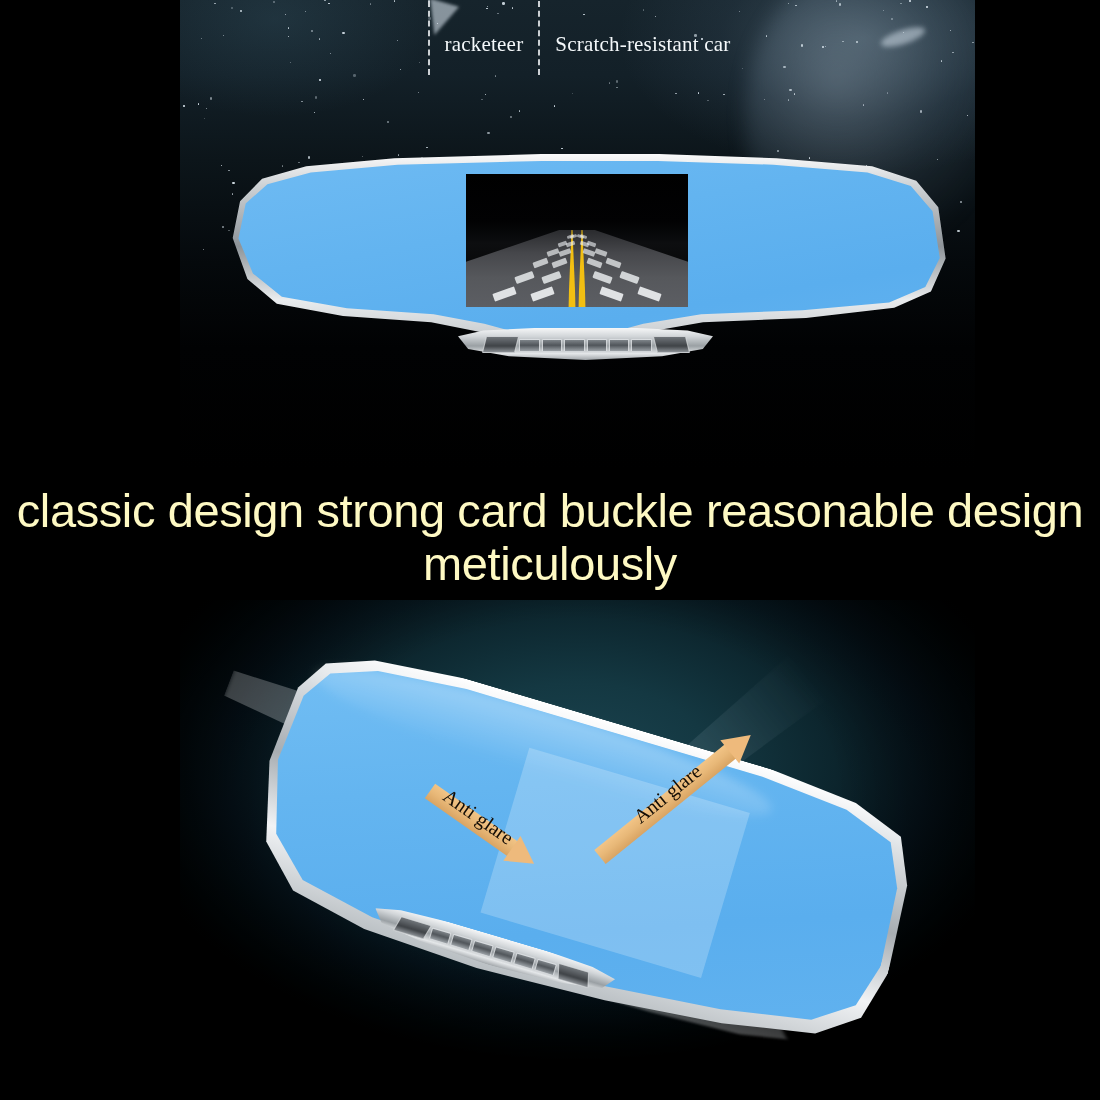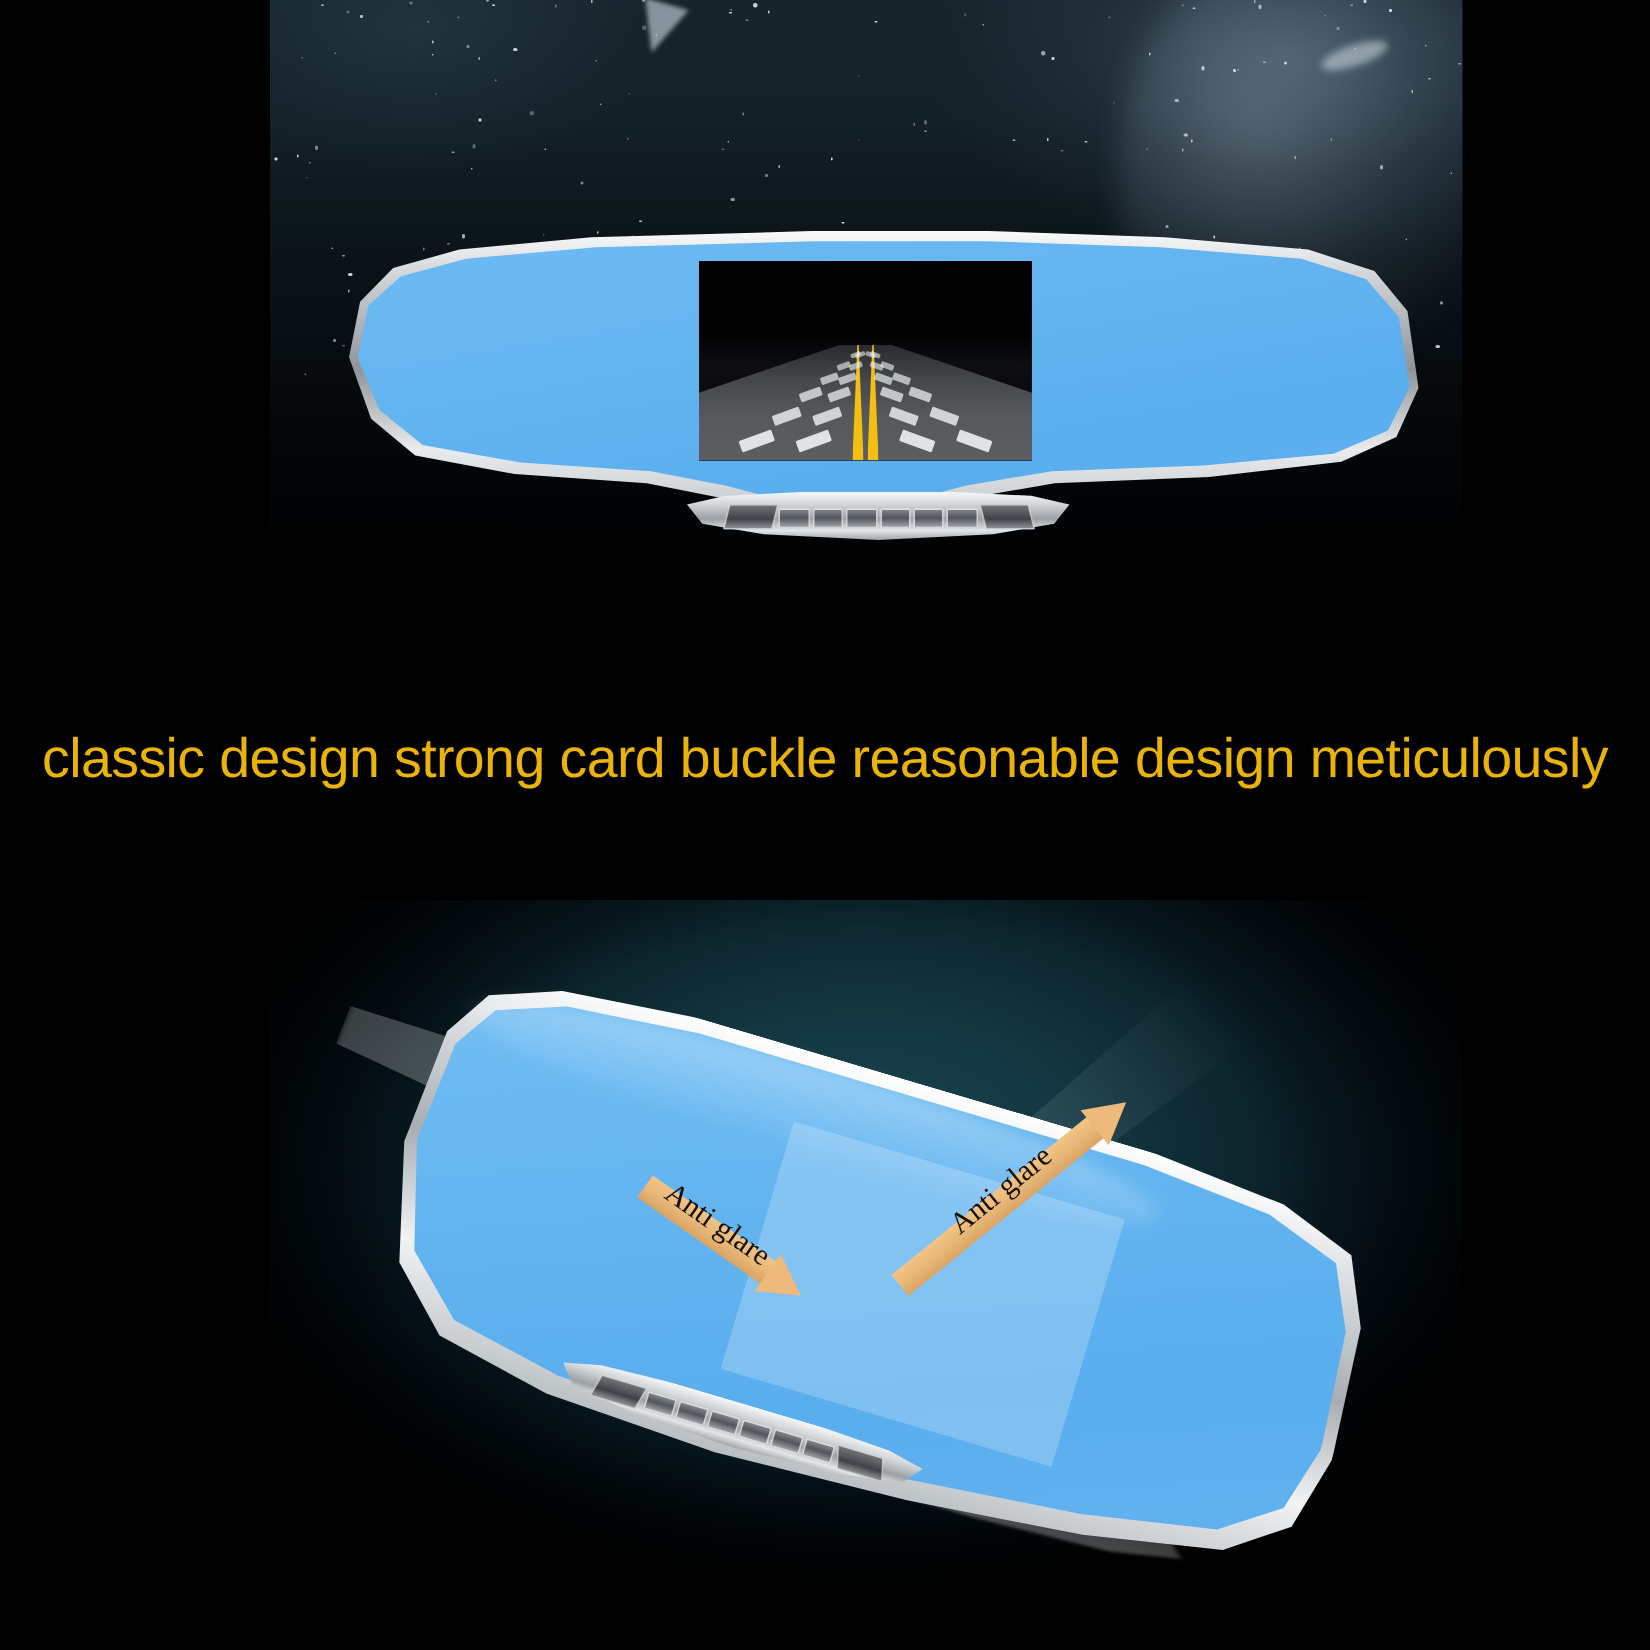--- a/index.html
+++ b/index.html
@@ -217,23 +217,23 @@
   .btn-wing-l { left: 10%; transform: skewX(-14deg); }
   .btn-wing-r { right: 10%; transform: skewX(14deg); }
 
   
   .headline {
     position: absolute;
     left: 0; right: 0;
     top: 485px;
     z-index: 7;
     text-align: center;
-    color: #eab308;
+    color: #fef9c3;
     font-family: "Liberation Sans", sans-serif;
-    font-size: 37px;
+    font-size: 47px;
     font-weight: 400;
     line-height: 1.12;
     letter-spacing: -0.4px;
     padding: 0 8px;
   }
 
   
   .lower {
     position: absolute;
     left: 180px;
@@ -576,20 +576,26 @@
         <div class="star" style="left: 99.6735%; top: 8.90737%; width: 1.4px; height: 1.4px; opacity: 0.59;"></div>
         <div class="star" style="left: 27.2926%; top: 8.44439%; width: 1.4px; height: 1.4px; opacity: 0.65;"></div>
         <div class="star" style="left: 51.3107%; top: 49.5986%; width: 1.4px; height: 1.4px; opacity: 0.73;"></div>
         <div class="star" style="left: 35.9856%; top: 60.3557%; width: 1.4px; height: 1.4px; opacity: 0.76;"></div>
         <div class="star" style="left: 0.410739%; top: 22.3978%; width: 1.4px; height: 1.4px; opacity: 0.9;"></div>
         <div class="star" style="left: 91.2288%; top: 55.0065%; width: 1.4px; height: 1.4px; opacity: 0.74;"></div>
         <div class="star" style="left: 47.524%; top: 46.123%; width: 2.6px; height: 2.6px; opacity: 0.83;"></div>
         <div class="star" style="left: 26.8604%; top: 0.0555428%; width: 1.4px; height: 1.4px; opacity: 0.83;"></div>
       </div>
 
+    <div class="banner-head">
+      <span class="vrule"></span>
+      <span class="head-label">racketeer</span>
+      <span class="vrule"></span>
+      <span class="head-label">Scratch-resistant car</span>
+    </div>
   </div>
 
   <div class="mirror-top">
     <div class="mt-frame"></div>
     <div class="mt-glass"></div>
 
     <div class="mt-screen">
       <div class="road-sky"></div>
       <div class="road-surface"></div>
       <div class="yl-wide-l"></div>

